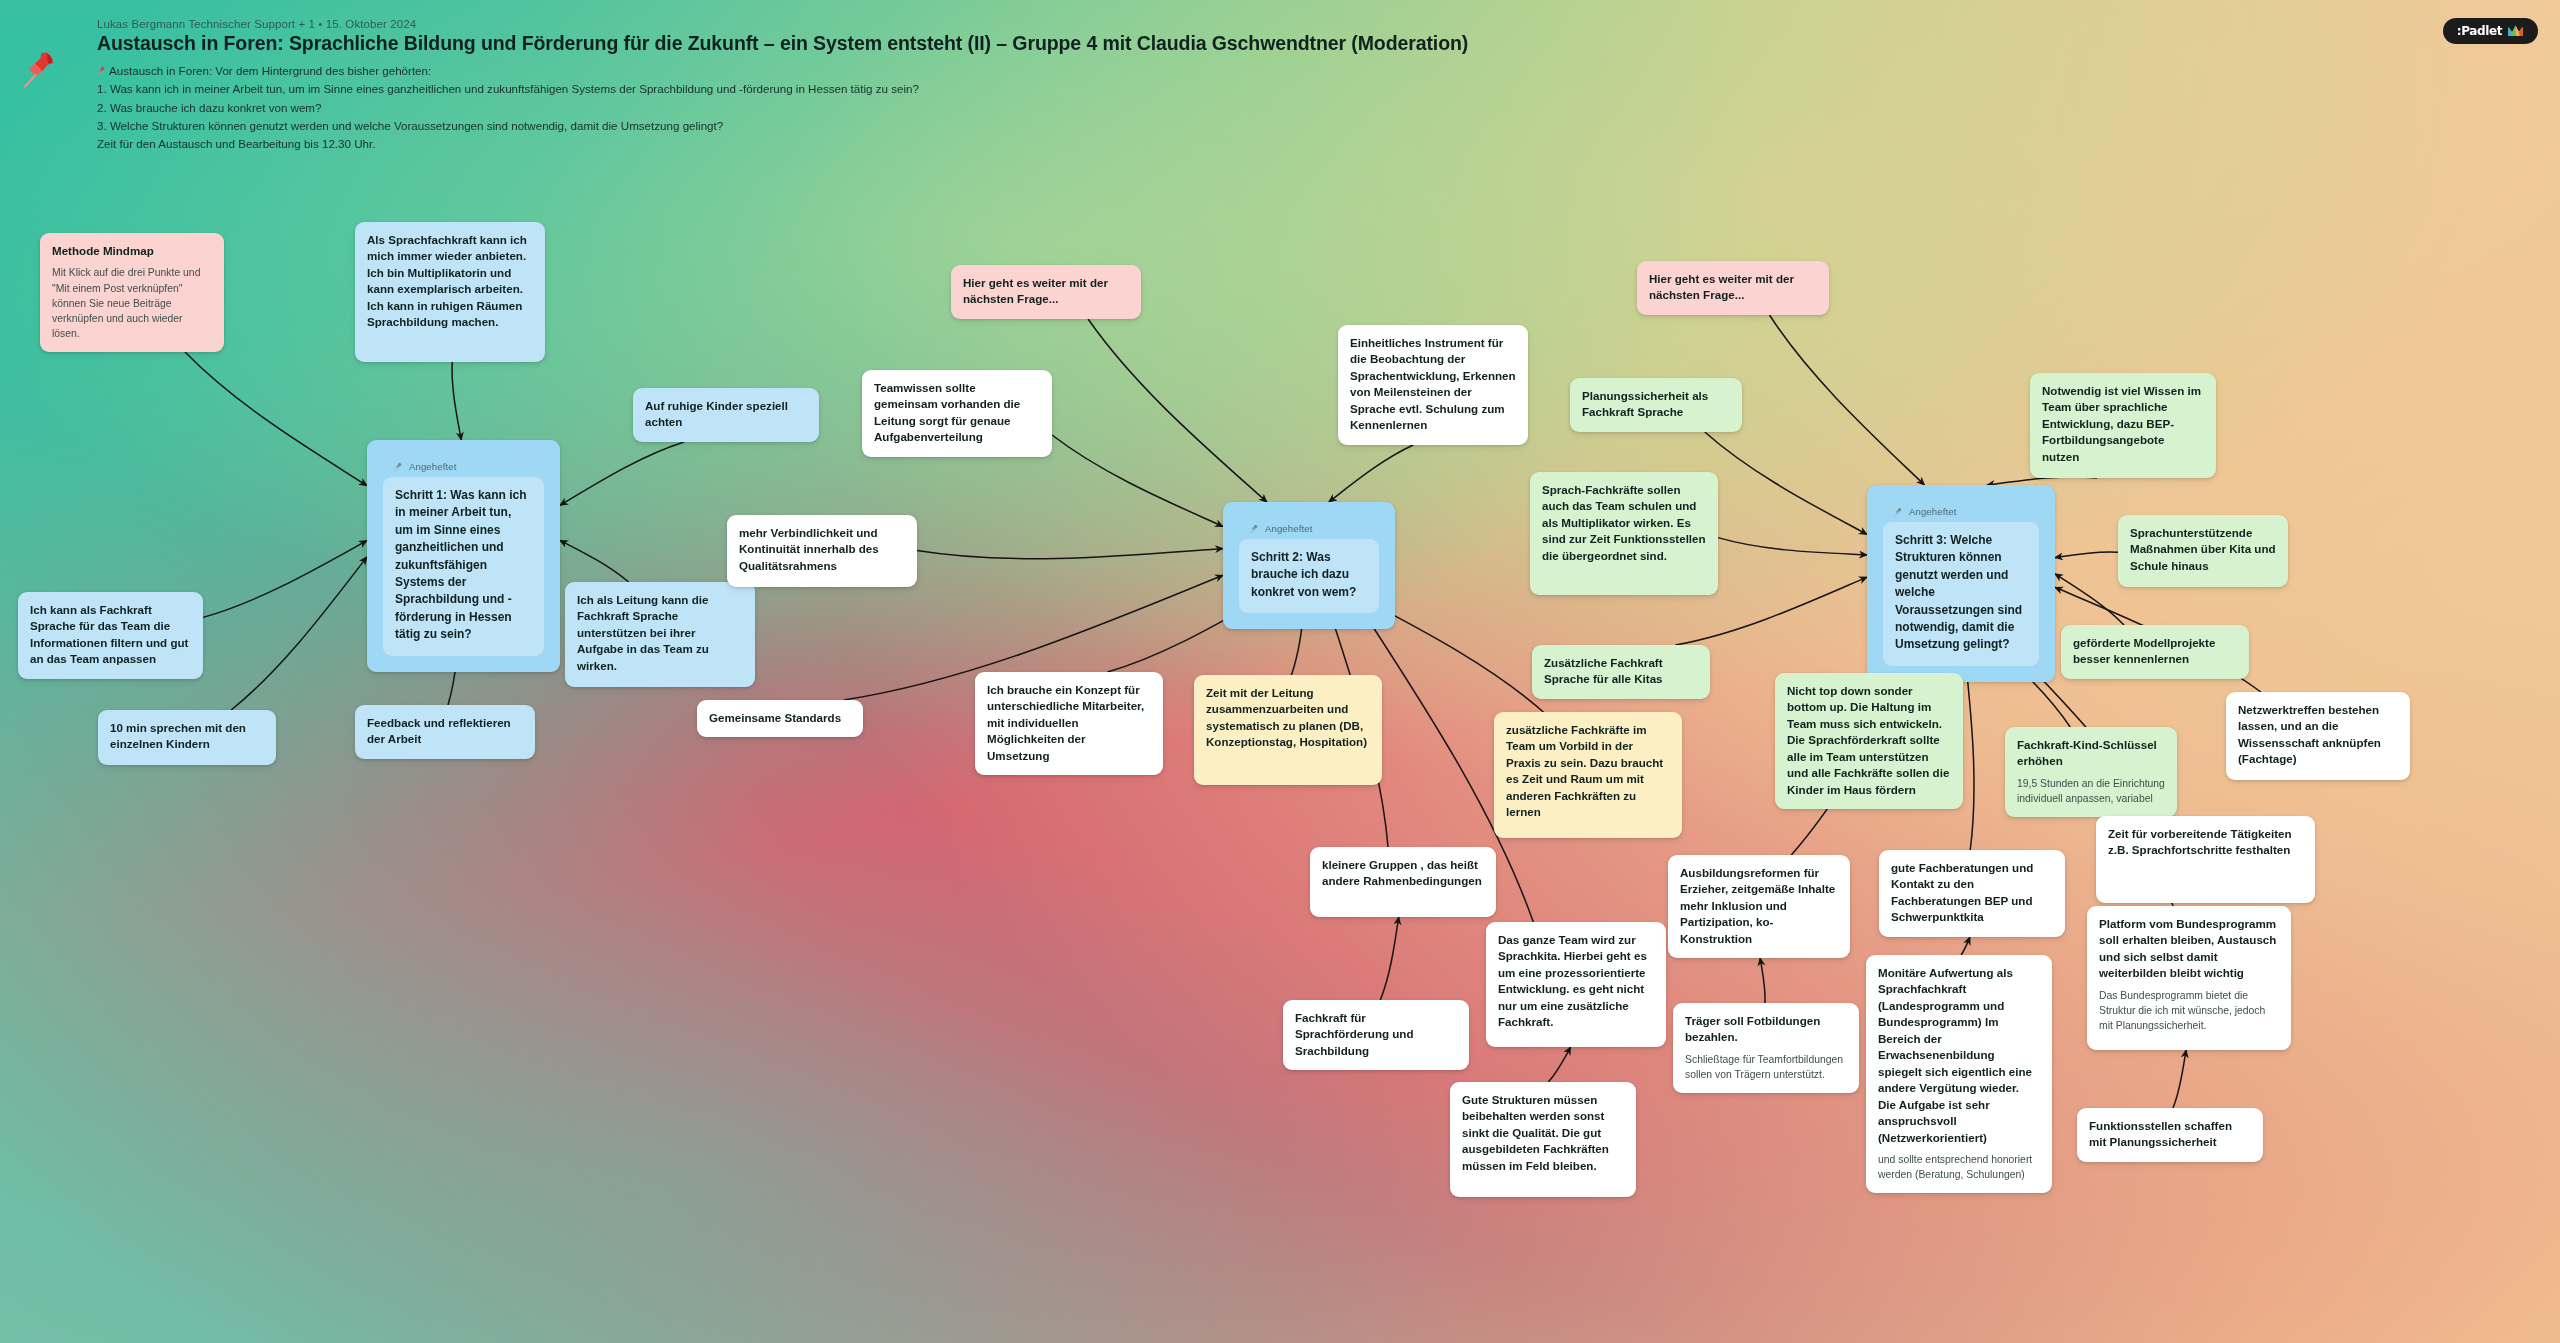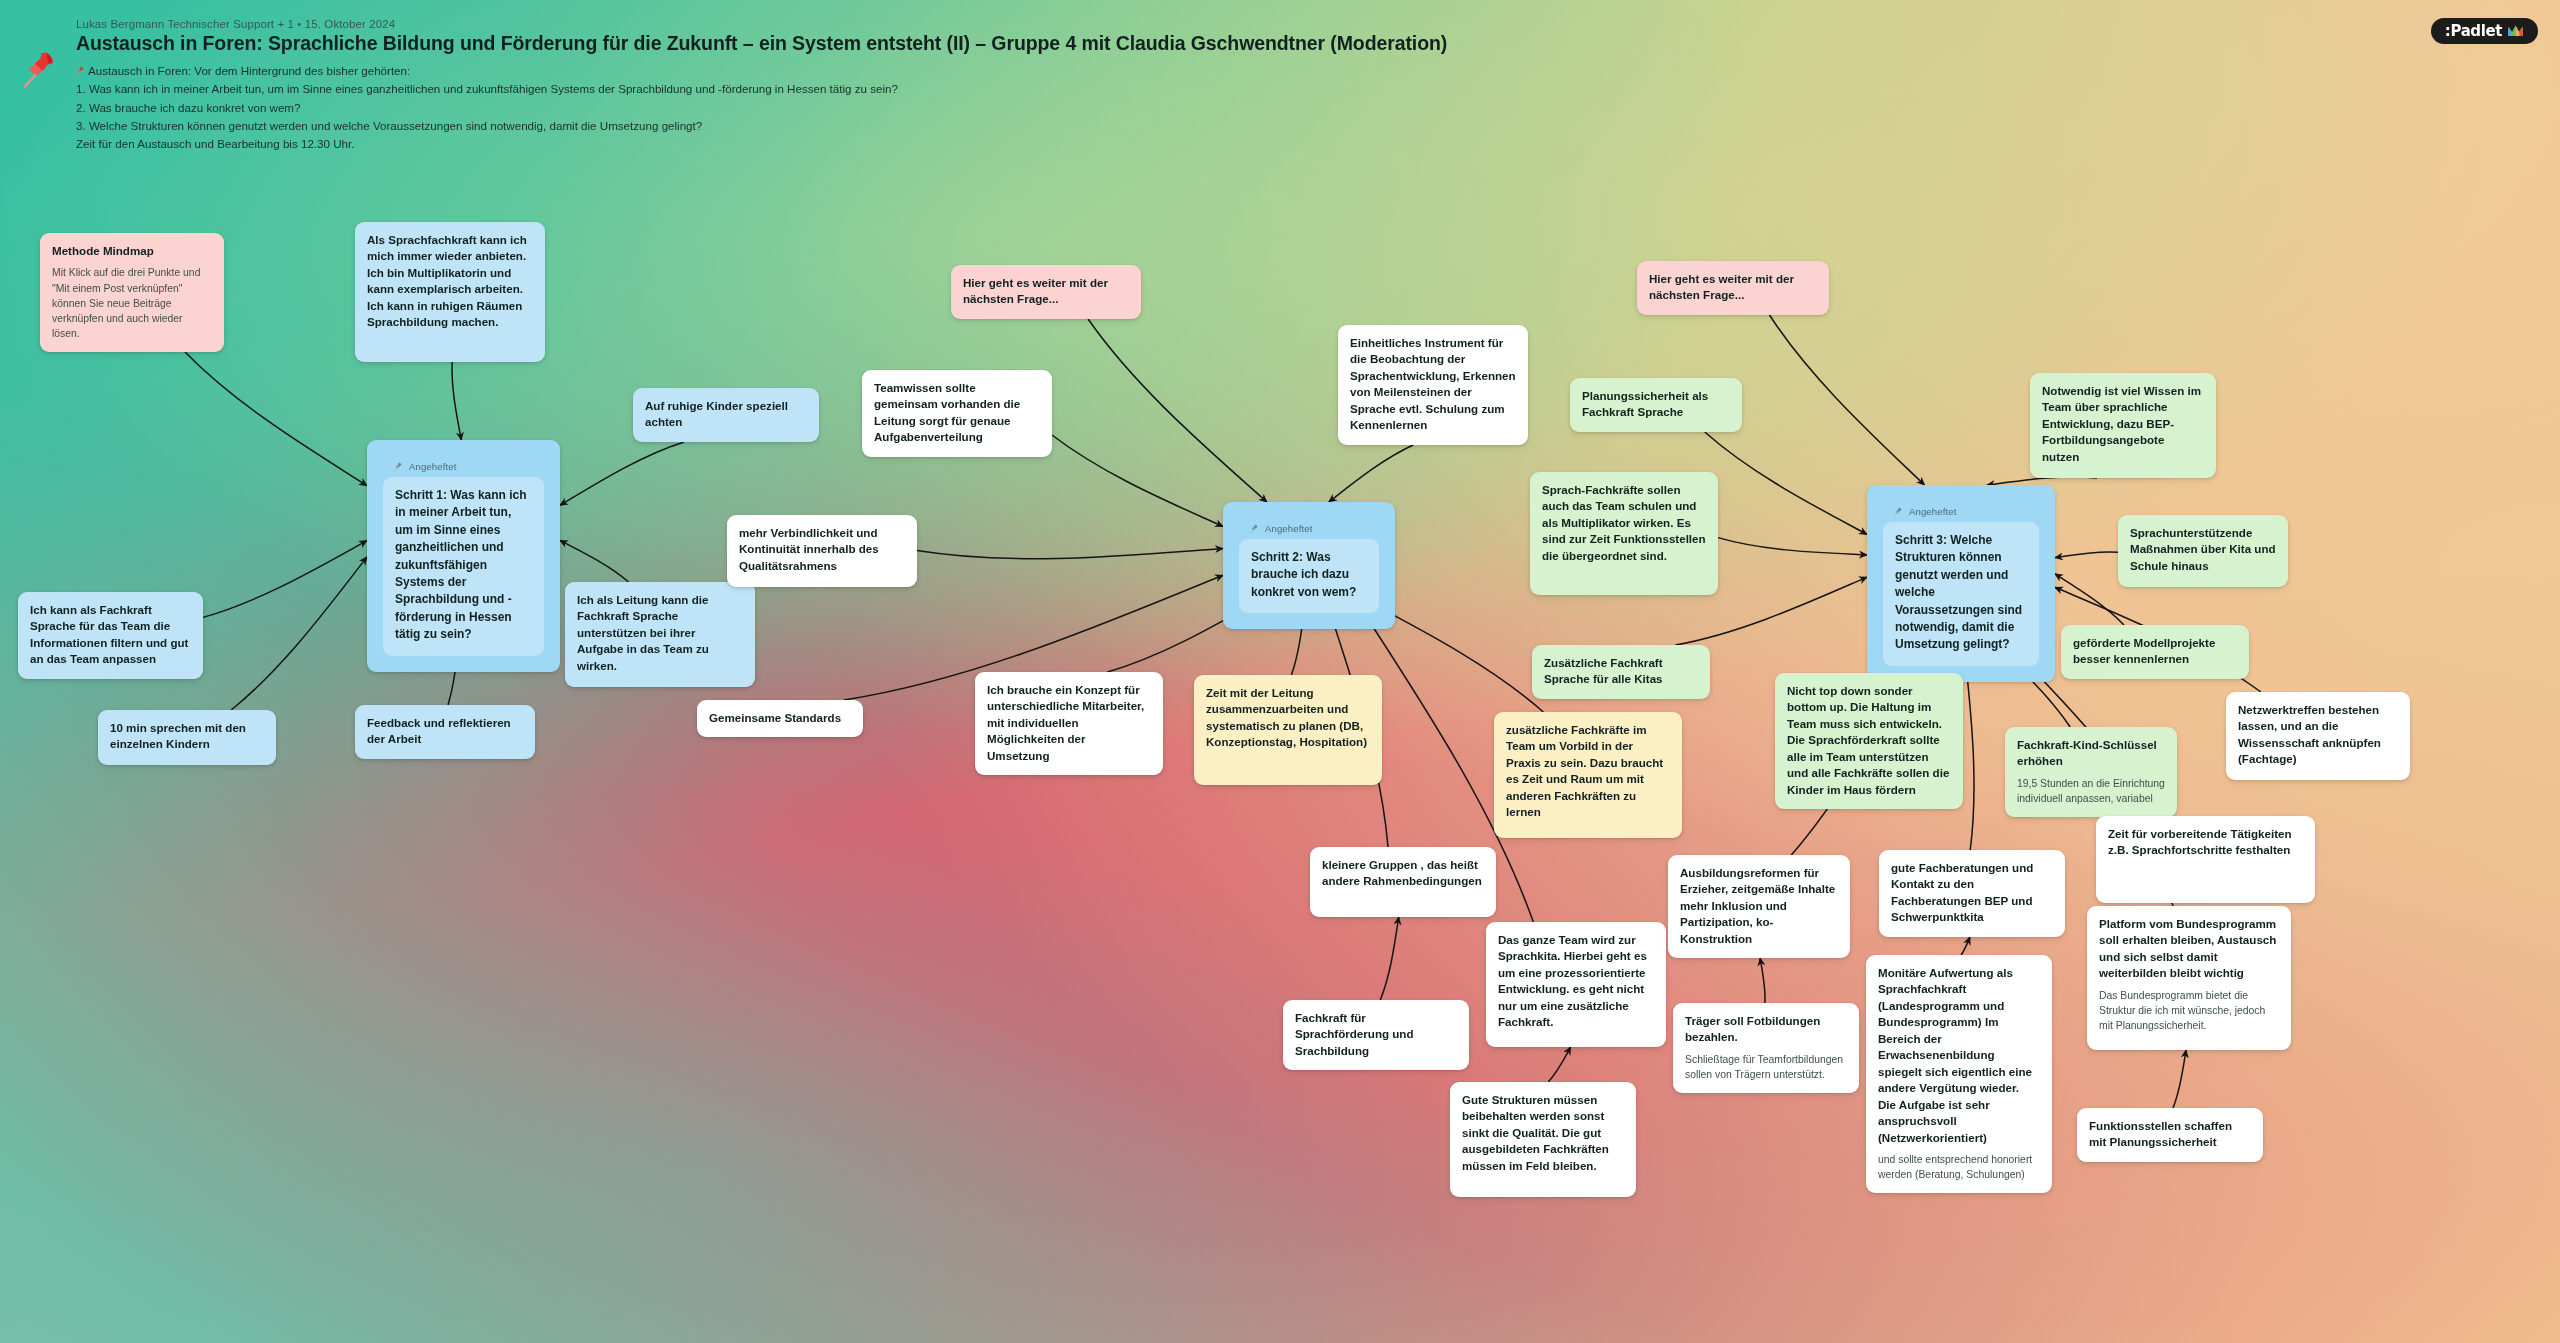--- a/index.html
+++ b/index.html
@@ -24,32 +24,32 @@
       linear-gradient(118deg,#4cc0a3 0%, #7bbf96 22%, #cf7b80 47%, #d9656f 60%, #e79b82 78%, #f0c795 100%);
   }
   .g2{background:
       radial-gradient(60% 45% at 40% 18%, rgba(190,220,150,0.55) 0%, rgba(190,220,150,0) 70%),
       radial-gradient(55% 40% at 69% 14%, rgba(236,205,150,0.5) 0%, rgba(236,205,150,0) 70%),
       radial-gradient(45% 40% at 26% 88%, rgba(110,180,165,0.45) 0%, rgba(110,180,165,0) 72%);
     mix-blend-mode:normal;}
 
   
   #header{position:absolute;left:0;top:0;width:100%;z-index:30;padding:18px 0 0 0;}
-  .hdr-inner{position:relative;padding-left:76px;}
+  .hdr-inner{position:relative;padding-left:97px;}
   #pin-badge{position:absolute;left:22px;top:32px;width:38px;height:40px;}
   .meta{font-size:11.5px;color:#2f4a45;opacity:.85;letter-spacing:.1px;margin:0 0 2px 0;
         font-family:"Liberation Sans",sans-serif;}
   .board-title{font-size:19.5px;font-weight:bold;color:#10211f;margin:0 0 7px 0;letter-spacing:-0.1px;}
   .desc-line{font-size:11.6px;color:#17302c;line-height:1.58;margin:0;}
   .desc-line .smallpin{display:inline-block;width:9px;height:10px;vertical-align:-1px;margin-right:3px;}
 
   
   #padlet-logo{position:absolute;right:22px;top:18px;height:26px;padding:0 14px;border-radius:14px;
     background:#1c1c1c;display:flex;align-items:center;gap:5px;z-index:30;}
-  #padlet-logo .lg-text{color:#fff;font-size:15px;font-weight:bold;letter-spacing:-0.4px;
+  #padlet-logo .lg-text{color:#fff;font-size:12px;font-weight:bold;letter-spacing:-0.4px;
     font-family:"DejaVu Sans",sans-serif;}
 
   
   #canvas{position:absolute;inset:0;z-index:10;}
   #edges{position:absolute;inset:0;z-index:5;pointer-events:none;}
   .card{
     position:absolute;box-sizing:border-box;border-radius:9px;
     padding:10px 12px 11px 12px;
     box-shadow:0 1px 3px rgba(0,0,0,.14), 0 3px 7px rgba(0,0,0,.07);
     font-size:11.6px;line-height:1.42;color:#10211f;

